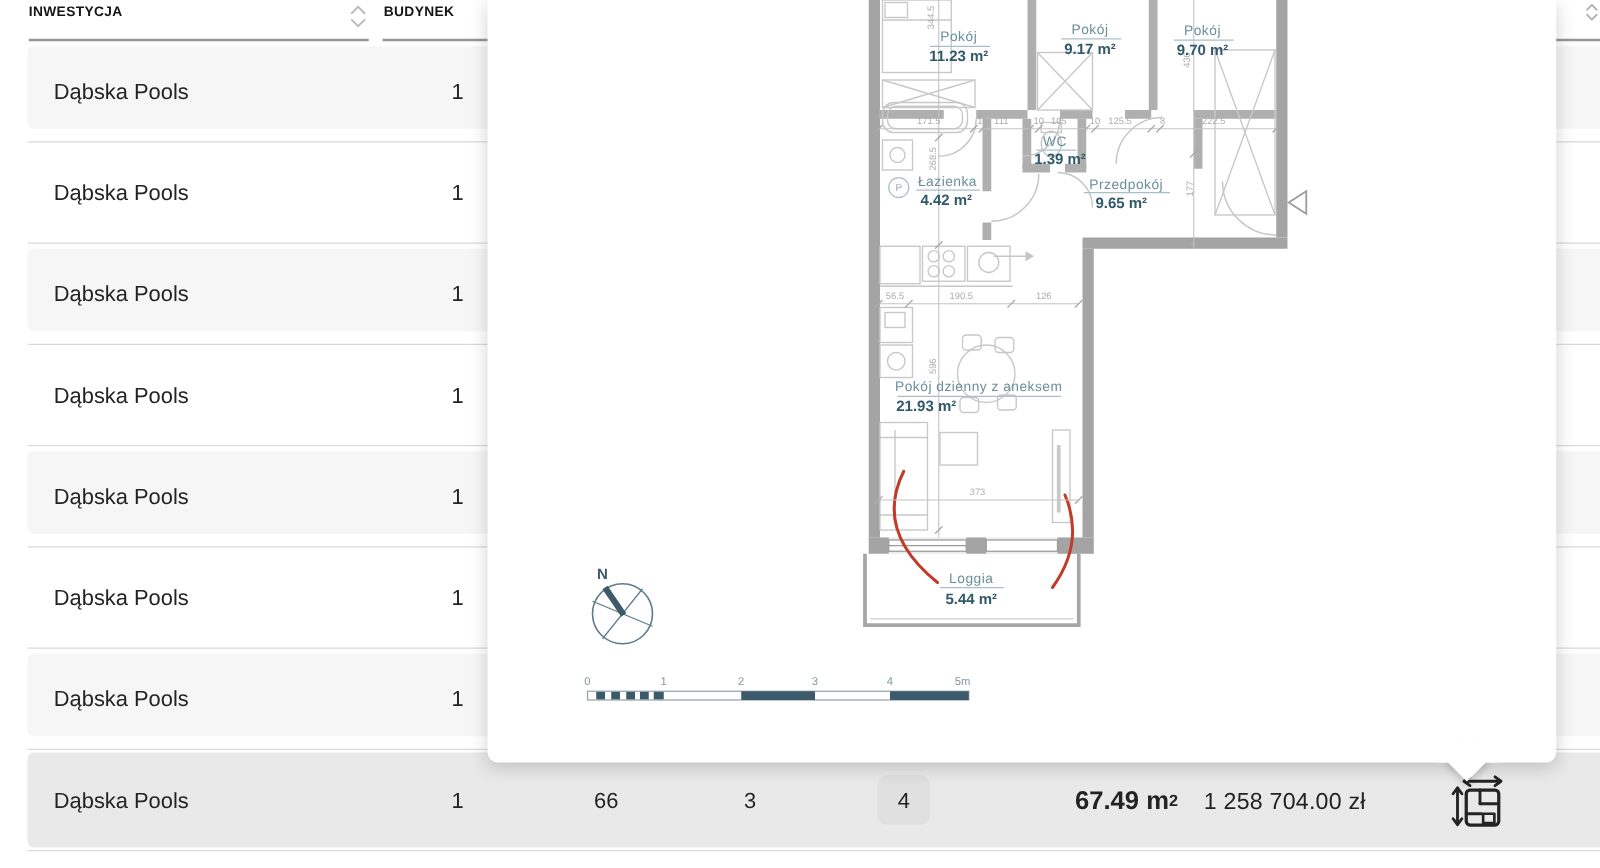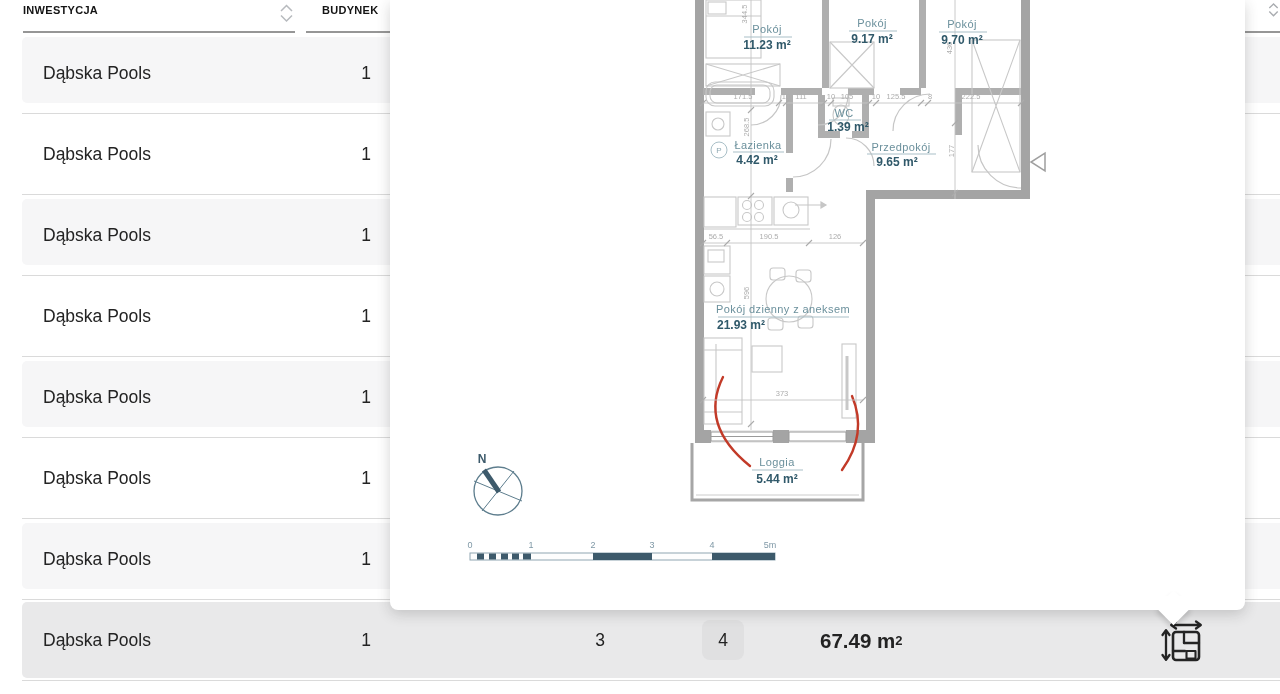--- a/index.html
+++ b/index.html
@@ -4,42 +4,42 @@
 <style>
   html,body{margin:0;padding:0;}
   body{
     width:1280px;height:694px;position:relative;overflow:hidden;
     background:#ffffff;font-family:"Liberation Sans",sans-serif;color:#232323;
   }
   
   .thead{position:absolute;top:0;left:0;right:0;height:33px;}
   .th{position:absolute;top:4px;font-size:11px;font-weight:700;letter-spacing:.3px;color:#141414;white-space:nowrap;}
   .th-inwestycja{left:23px;}
-  .th-budynek{left:322px;}
+  .th-budynek{left:307px;}
   .sort-ico{position:absolute;top:3px;}
   .sort-ico.s1{left:278px;}
   .sort-ico.s2{left:1267px;top:2px;}
   .th-underline{position:absolute;top:31px;height:2px;background:#969696;}
   .u1{left:23px;width:272px;}
   .u2{left:306px;width:974px;}
   
   .rows{position:absolute;top:33px;left:0;right:0;}
   .row{position:relative;height:81px;}
   .row .bg{position:absolute;left:22px;right:0;top:4px;bottom:11px;border-radius:5px 0 0 5px;}
   .row.striped .bg{background:#f6f6f7;}
   .row.selected .bg{background:#e9e9ea;top:2px;bottom:3px;}
   .row .sep{position:absolute;left:22px;right:0;bottom:0;height:1px;background:#dadada;}
   .cell{position:absolute;top:0;height:100%;display:flex;align-items:center;font-size:17.5px;color:#232323;}
   .c-inw{left:27px;margin-left:16px;}
   .c-bud{left:290px;width:81px;justify-content:flex-end;}
   .c-3{left:450px;width:70px;justify-content:center;}
   .c-4{left:565px;width:70px;justify-content:center;}
   .c-pill{left:702px;width:42px;height:40px;top:20px;justify-content:center;
           background:#e0e0e1;border-radius:8px;font-size:17.5px;}
-  .c-area{left:820px;font-weight:700;font-size:20.5px;justify-content:flex-end;}
+  .c-area{left:860px;font-weight:700;font-size:20.5px;justify-content:flex-end;}
   .c-area sup{font-size:13px;font-weight:700;vertical-align:super;line-height:0;}
   .c-price{left:963px;font-size:18.5px;letter-spacing:.2px;}
   .c-plan{left:1158px;width:46px;justify-content:center;}
   
   .popup{position:absolute;left:390px;top:0;width:855px;height:610px;background:#fff;
          border-radius:0 0 8px 8px;box-shadow:0 4px 14px rgba(40,40,40,.20);z-index:5;}
   .caret{position:absolute;left:771px;bottom:-10px;width:25px;height:25px;background:#fff;
          transform:rotate(45deg);box-shadow:3px 3px 5px rgba(0,0,0,.14);}
   .popup svg{position:absolute;left:0;top:0;z-index:2;}
   .caret-cover{position:absolute;left:760px;bottom:0;width:50px;height:14px;background:#fff;z-index:1;}
@@ -117,26 +117,28 @@
     <div class="bg"></div>
     <span class="cell c-inw">Dąbska Pools</span>
     <span class="cell c-bud">1</span>
     <div class="sep"></div>
   </div>
 
   <div class="row selected">
     <div class="bg"></div>
     <span class="cell c-inw">Dąbska Pools</span>
     <span class="cell c-bud">1</span>
+    <span class="cell c-3">66</span>
     <span class="cell c-4">3</span>
     <span class="cell c-pill">4</span>
     <span class="cell c-area">
         <span>67.49 m</span>
         <sup>2</sup>
       </span>
+    <span class="cell c-price">1 258 704.00 zł</span>
     <span class="cell c-plan">
       <svg width="44" height="46" viewBox="0 0 44 46">
         <g stroke="#242424" stroke-width="2.3" fill="none" stroke-linecap="round" stroke-linejoin="round">
           <path d="M7 13 V41"></path>
             <path d="M3.5 17 L7 12.2 L10.5 17"></path>
             <path d="M3.5 37 L7 41.8 L10.5 37"></path>
           <path d="M13 7 H41"></path>
             <path d="M17 3.5 L12.2 7 L17 10.5"></path>
             <path d="M37 3.5 L41.8 7 L37 10.5"></path>
           <rect x="14" y="14" width="26" height="28" rx="3" stroke-width="2.6"></rect>

